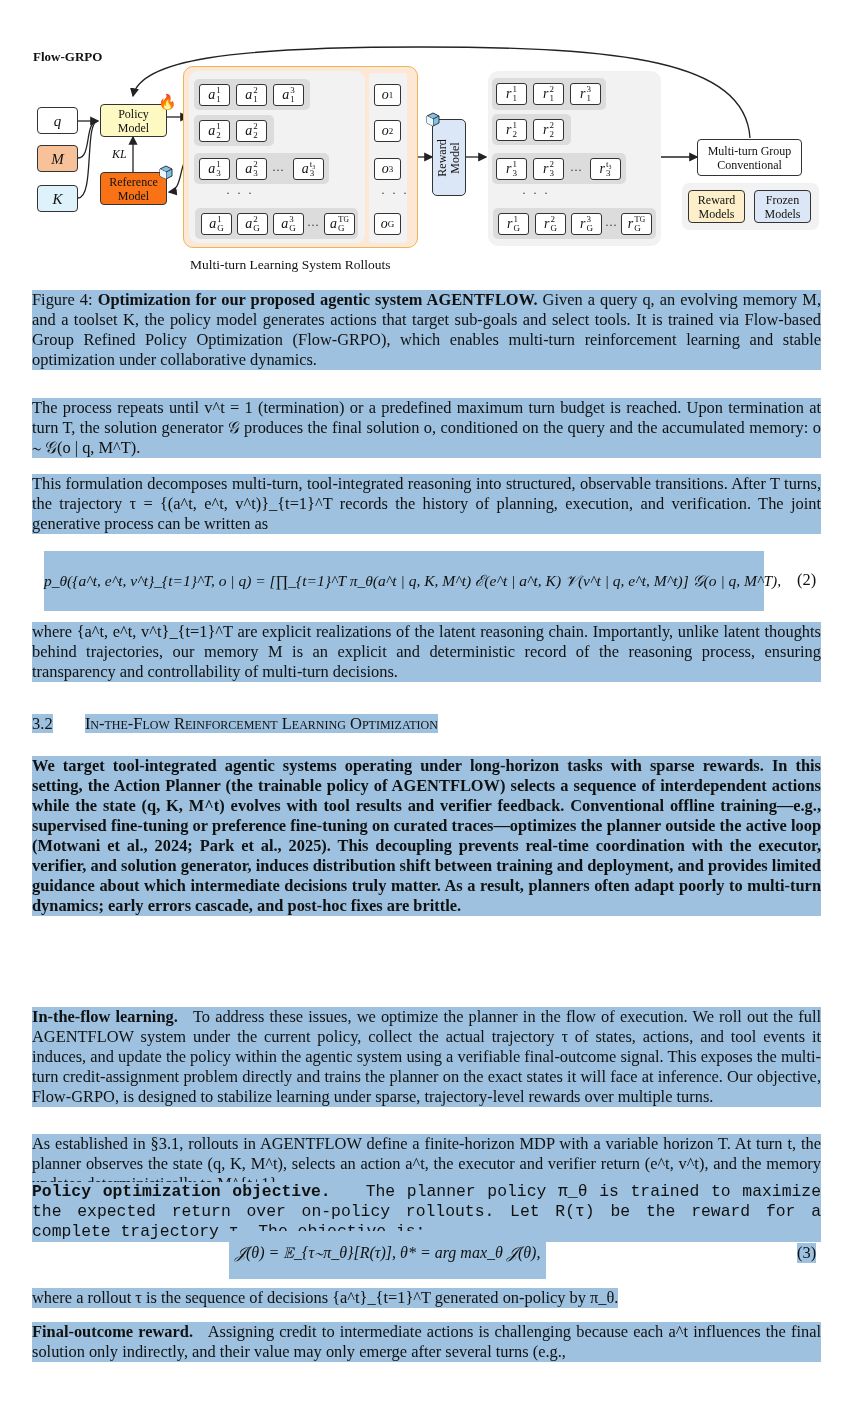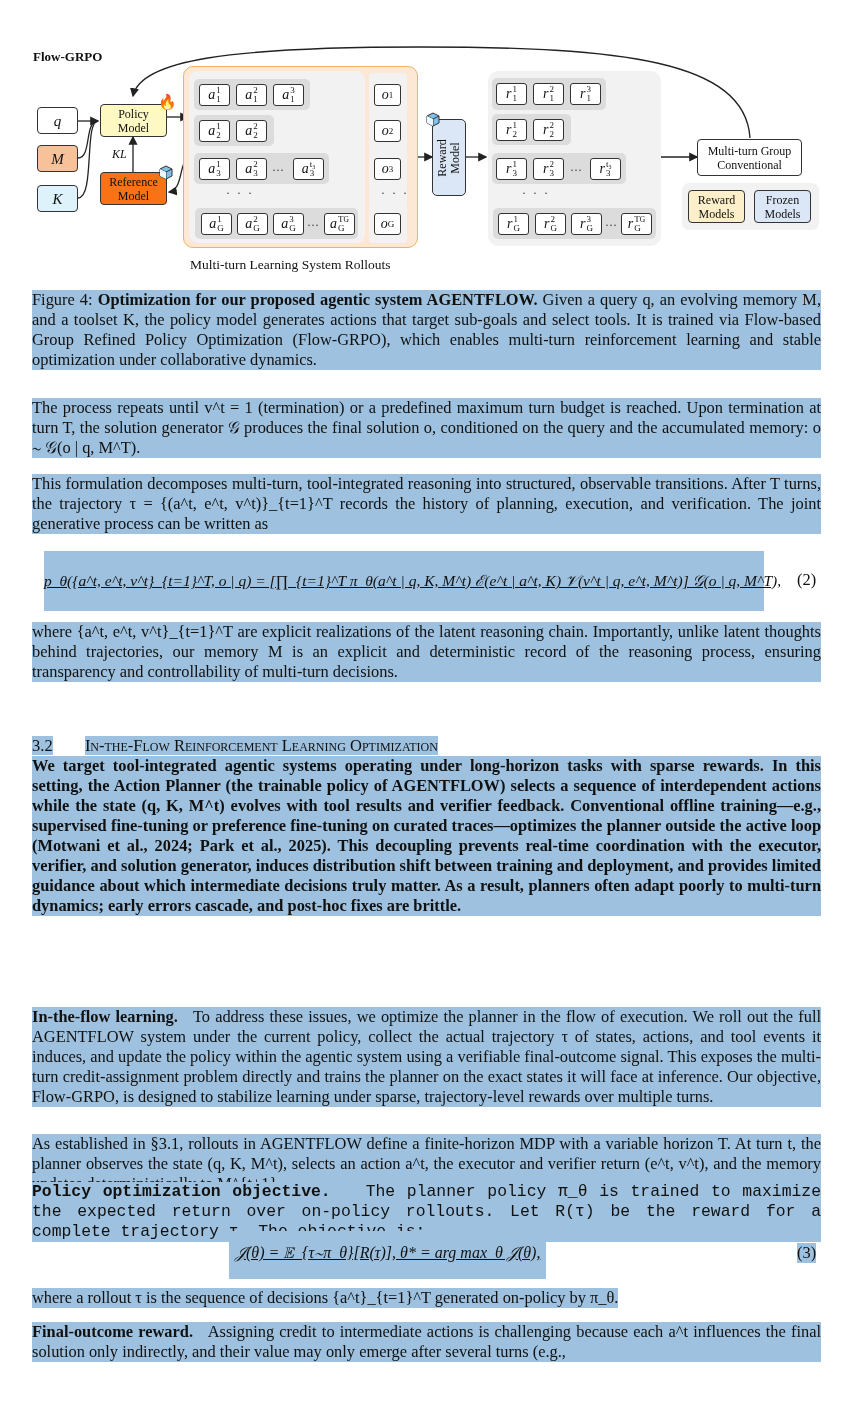--- a/index.html
+++ b/index.html
@@ -19,23 +19,23 @@
           font-style: italic; font-size: 14px; }
   .cell sub, .cell sup { font-size: 9px; font-style: normal; }
   .cell .ss { display: inline-flex; flex-direction: column; line-height: 9px; margin-left: 1px; }
   .rowbg { position: absolute; background: #dcdcdc; border-radius: 5px; }
   .dots { position: absolute; font-size: 12px; color: #333; letter-spacing: 2px; }
   .caption-fig { position: absolute; left: 190px; top: 257px; font-size: 13.5px; }
   
   .para { position: absolute; left: 32px; width: 789px; font-size: 16.4px; line-height: 20px;
           text-align: justify; }
   .sc { font-variant: small-caps; }
-  .eq { position: absolute; font-size: 16.4px; font-style: italic; white-space: nowrap; text-decoration: underline; }
+  .eq { position: absolute; font-size: 16.4px; font-style: italic; white-space: nowrap; }
   .eqnum { position: absolute; font-size: 16.4px; }
-  .section { position: absolute; left: 32px; top: 714px; font-size: 16.5px; margin-top: 22px; }
+  .section { position: absolute; left: 32px; top: 714px; font-size: 16.5px; }
   b { font-weight: bold; }
 </style>
 </head>
 <body>
 
 <div id="figure">
   <svg class="abs" style="left:0;top:0" width="844" height="285">
     <defs>
       <marker id="ah" markerWidth="7" markerHeight="7" refX="6" refY="3.5" orient="auto">
         <path d="M0,0 L7,3.5 L0,7 z" fill="#222"></path>

